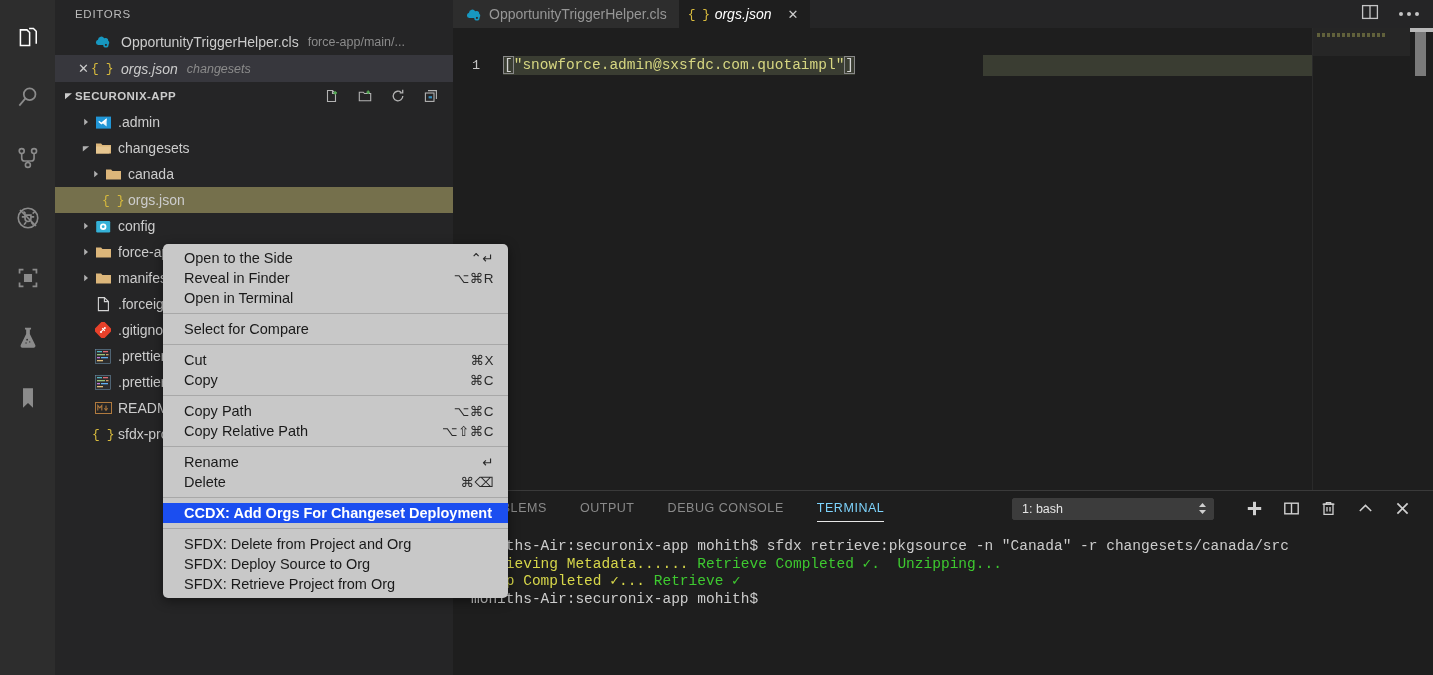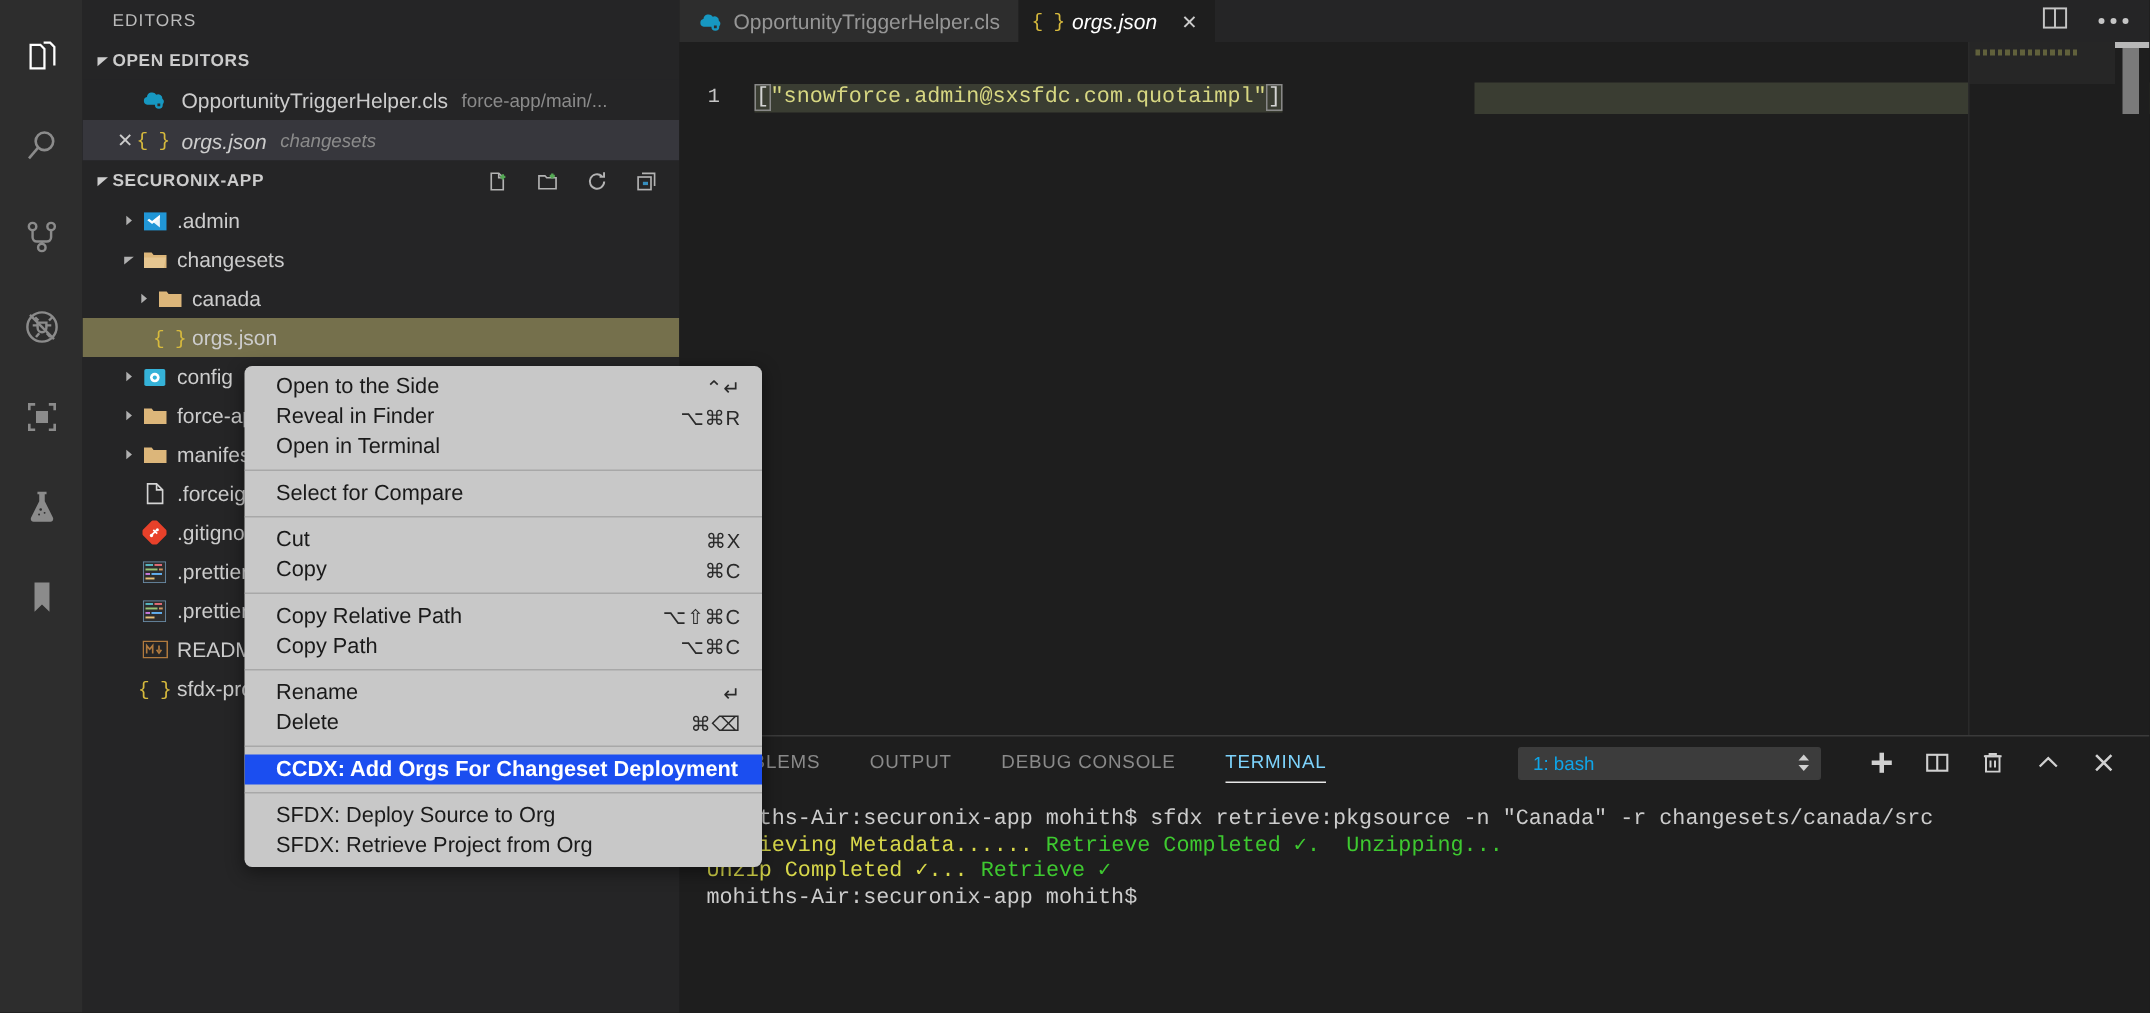--- a/index.html
+++ b/index.html
@@ -230,21 +230,21 @@
   .panel-actions {
     margin-left: auto;
     display: flex; align-items: center; gap: 0;
     padding-right: 12px;
   }
   .term-select {
     width: 202px; height: 22px;
     background: #3c3c3c;
     border: 1px solid #3c3c3c;
     border-radius: 2px;
-    color: #0ea5e9; font-size: 12.5px;
+    color: #e5e5e5; font-size: 12.5px;
     display: flex; align-items: center;
     padding: 0 6px 0 9px;
     margin-right: 22px;
   }
   .term-select .sel-arrows { margin-left: auto; display: flex; flex-direction: column; gap: 1px; }
   .pact { width: 37px; height: 26px; display: flex; align-items: center; justify-content: center; }
   .pact svg { display: block; }
 
   .term-body {
     flex: 1 1 auto;
@@ -343,28 +343,20 @@
     <div class="act-item" title="Bookmarks">
       <svg width="26" height="26" viewBox="0 0 24 24" fill="#c5c5c5">
         <path d="M7.4 3h9.2v18l-4.6-4.4L7.4 21z"></path>
       </svg>
     </div>
   </div>
 
   <div class="sidebar">
     <div class="sb-title">EDITORS</div>
 
-    <div class="section-header">
-      <span class="tw">
-        <svg width="11" height="11" viewBox="0 0 11 11">
-            <path d="M2 3.2h7L2 9.2z" fill="#cccccc"></path>
-          </svg>
-      </span>
-      <span>OPEN EDITORS</span>
-    </div>
 
     <div class="oe-row">
       <span class="oe-spacer"></span>
       <span class="ficon">
         <svg width="17" height="17" viewBox="0 0 18 18">
           <path d="M4.4 12.6a2.8 2.8 0 0 1-.2-5.5 3.6 3.6 0 0 1 6.6-1.6 3 3 0 0 1 4.3 2.8 2.4 2.4 0 0 1-.6 4.3z" fill="#1798c1"></path>
           <circle cx="12.6" cy="12.6" r="2.8" fill="#1798c1"></circle>
           <path d="M11.6 11.6h2v2h-2z" fill="#2d2d2d"></path>
         </svg>
       </span>
@@ -745,26 +737,26 @@
       <span class="ctx-key">⌘X</span>
     </div>
     <div class="ctx-item">
       <span>Copy</span>
       <span class="ctx-key">⌘C</span>
     </div>
 
     <div class="ctx-sep"></div>
 
     <div class="ctx-item">
+      <span>Copy Path</span>
+      <span class="ctx-key">⌥⌘C</span>
+    </div>
+    <div class="ctx-item">
       <span>Copy Relative Path</span>
       <span class="ctx-key">⌥⇧⌘C</span>
-    </div>
-    <div class="ctx-item">
-      <span>Copy Path</span>
-      <span class="ctx-key">⌥⌘C</span>
     </div>
 
     <div class="ctx-sep"></div>
 
     <div class="ctx-item">
       <span>Rename</span>
       <span class="ctx-key">↵</span>
     </div>
     <div class="ctx-item">
       <span>Delete</span>
@@ -774,20 +766,24 @@
     <div class="ctx-sep"></div>
 
     <div class="ctx-item highlight">
       <span>CCDX: Add Orgs For Changeset Deployment</span>
       <span class="ctx-key"></span>
     </div>
 
     <div class="ctx-sep"></div>
 
     <div class="ctx-item">
+      <span>SFDX: Delete from Project and Org</span>
+      <span class="ctx-key"></span>
+    </div>
+    <div class="ctx-item">
       <span>SFDX: Deploy Source to Org</span>
       <span class="ctx-key"></span>
     </div>
     <div class="ctx-item">
       <span>SFDX: Retrieve Project from Org</span>
       <span class="ctx-key"></span>
     </div>
 
   </div>
 

